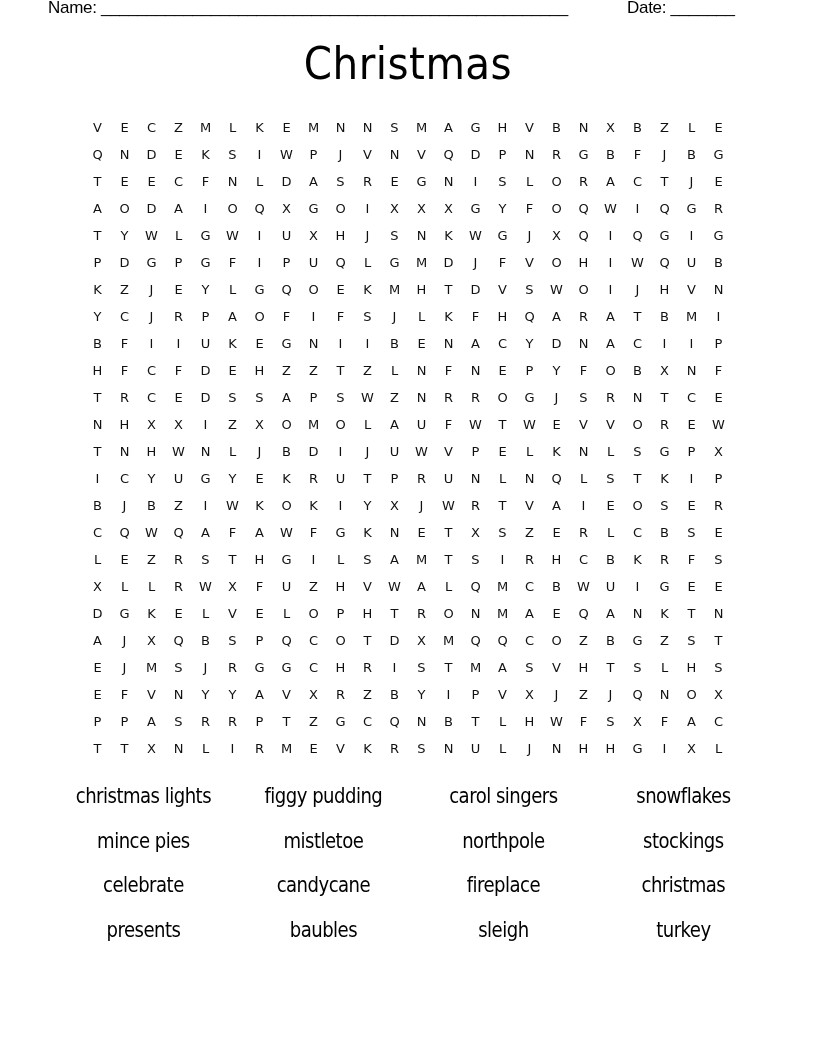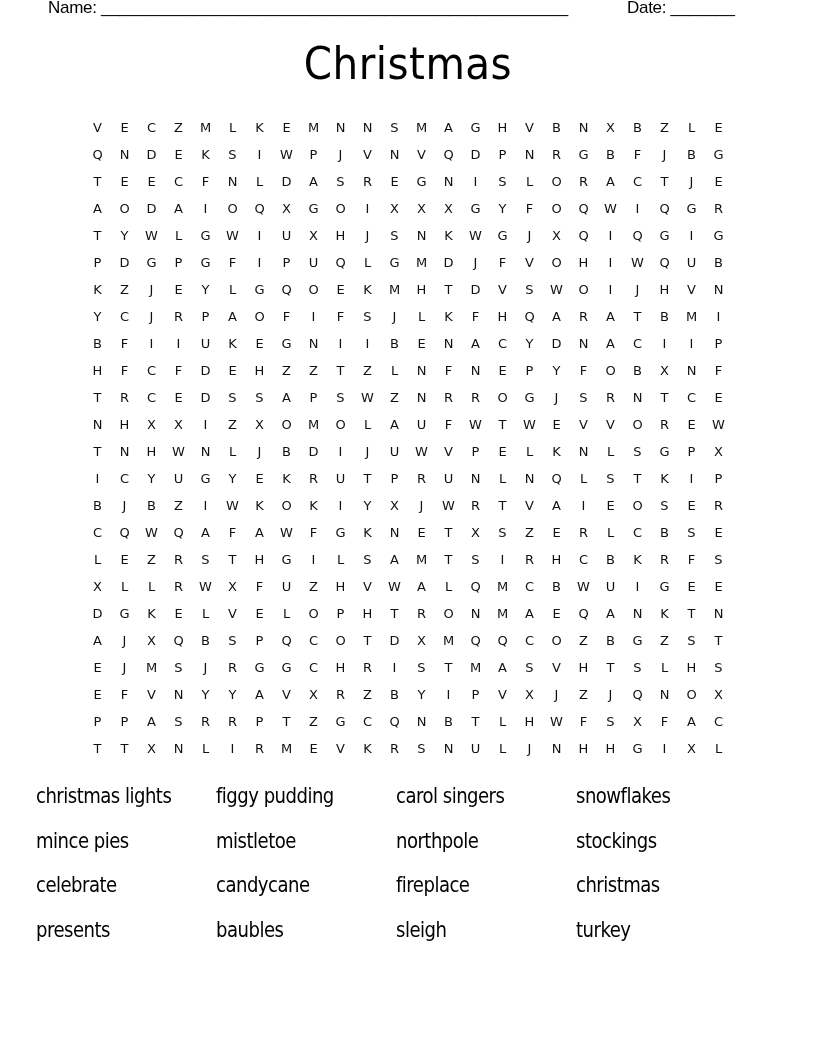--- a/index.html
+++ b/index.html
@@ -57,24 +57,25 @@
       line-height: 27px;
       text-align: center;
       font-family: "DejaVu Sans", sans-serif;
       font-size: 13px;
       font-weight: normal;
       color: #111111;
     }
     .words {
       position: absolute;
       top: 777px;
-      left: 36px;
+      left: 66px;
       display: grid;
       grid-template-columns: 180px 180px 180px 180px;
       grid-auto-rows: 44.5px;
+      text-align: center;
     }
     .word {
       font-family: "DejaVu Sans", sans-serif;
       font-size: 21px;
       line-height: 38px;
       letter-spacing: -0.6px;
       white-space: nowrap;
       transform: scaleX(0.86);
       transform-origin: left center;
     }

